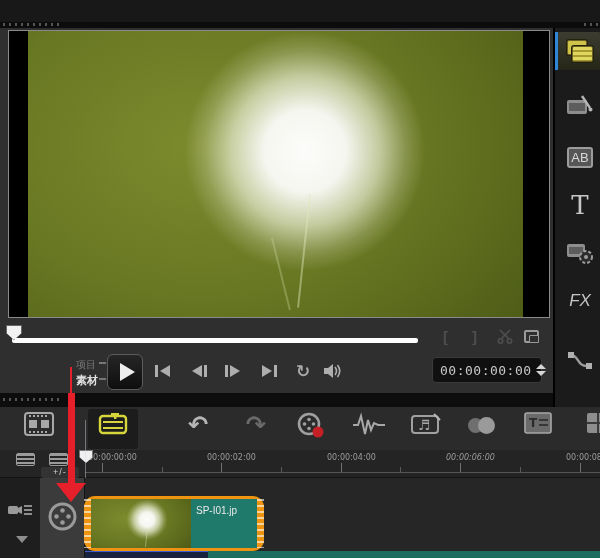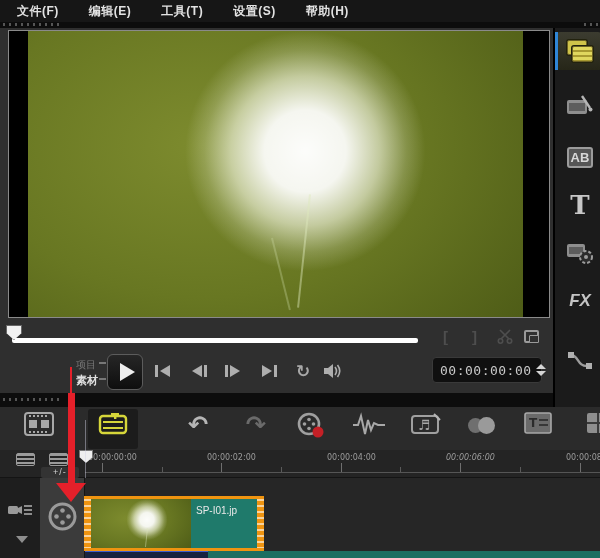--- a/index.html
+++ b/index.html
@@ -61,21 +61,21 @@
   .spin-dn { width:0;height:0;border-left:5px solid transparent;border-right:5px solid transparent;
     border-top:5px solid #d6d6d6; }
 
   
   #sidebar { left:553px; top:28px; width:47px; height:379px; background:#1b1b1b; border-left:2px solid #000; }
   .sb-btn { left:6px; width:38px; height:34px; display:flex; align-items:center; justify-content:center; }
   #sb-sel-bg { left:2px; top:4px; width:44px; height:38px; background:linear-gradient(#3c3c30,#262618); border-radius:3px; }
   #sb-blue { left:0px; top:4px; width:3px; height:38px; background:#2f86d8; }
   .photo-card { position:absolute; border-radius:2px; border:1px solid #6b6126;
     background:#d9ce4e; box-shadow:0 0 0 1px #22220e; }
-  .sb-glyph { color:#b9b9b9; font-weight:bold; }
+  .sb-glyph { color:#b9b9b9; font-weight:normal; }
 
   
   #splitter { left:0; top:393px; width:553px; height:14px; background:#0d0d0d; }
 
   
   #bottom { left:0; top:407px; width:600px; height:151px; background:#2b2b2b; }
   .tool-btn { top:5px; display:flex; align-items:center; justify-content:center; }
   #tl-sel { left:88px; top:2px; width:50px; height:40px; background:#1c1c1c; border-radius:3px; }
   .undo-glyph { font-size:24px; font-weight:bold; color:#b5b5b5; }
   .circ { border-radius:50%; position:absolute; }
@@ -97,47 +97,40 @@
   
   #tracks { left:0; top:71px; width:600px; height:80px; }
   #trk-colA { left:0; top:0; width:40px; height:80px; background:#1e1e1e; }
   #trk-colB { left:40px; top:0; width:45px; height:80px; background:#3b3b3b;
     border-right:1px solid #151515; }
   #trk-content { left:85px; top:0; width:515px; height:80px; background:#262626; }
   #chev-dn { left:16px; top:58px; width:0; height:0; border-left:6px solid transparent;
     border-right:6px solid transparent; border-top:7px solid #8e8e8e; }
 
   
-  #clip { left:-1px; top:18px; width:180px; height:55px; background:#ef9410; border-radius:0;
+  #clip { left:-1px; top:18px; width:180px; height:55px; background:#ef9410; border-radius:11px;
     padding:3px 7px; display:flex; }
   .handle-stripes { position:absolute; top:3px; width:7px; height:49px;
     background-image:repeating-linear-gradient(180deg,rgba(255,255,255,.75) 0 2px,transparent 2px 6px); opacity:.8; }
   #clip-thumb { width:100px; height:49px; position:relative; flex:none; }
   #clip-teal { flex:1; background:#1f7a6b; color:#e9e9e9; font-size:10px;
     display:flex; align-items:flex-start; padding:6px 2px 0 5px; white-space:nowrap; overflow:hidden; }
   #row2-navy { left:85px; top:73px; width:123px; height:7px; background:#17233f; border-top:1px solid #3c5ecc; }
   #row2-teal { left:208px; top:73px; width:392px; height:7px; background:#1c6e61; }
 
   
   #arrow-shaft { left:68px; top:393px; width:7px; height:91px; background:#e5202a; z-index:50; }
   #arrow-head { left:56px; top:483px; width:0; height:0; border-left:15px solid transparent;
     border-right:15px solid transparent; border-top:19px solid #e5202a; z-index:50; }
 </style>
 </head>
 <body>
 
 <div id="stage">
 
-  <div id="menubar" class="abs">
-    <span class="menu-item">文件(F)</span>
-    <span class="menu-item">编辑(E)</span>
-    <span class="menu-item">工具(T)</span>
-    <span class="menu-item">设置(S)</span>
-    <span class="menu-item">帮助(H)</span>
-  </div>
   <div class="abs griprow"></div>
   <div class="abs gripdots" style="left:3px;width:58px;"></div>
   <div class="abs gripdots" style="left:584px;width:14px;"></div>
 
   <div id="preview-panel" class="abs">
     <div id="preview-frame" class="abs">
       <div id="preview-img" class="abs dandelion">
         <div id="stem-main" class="abs stem"></div>
         <div id="stem-b" class="abs stem"></div>
       </div>

